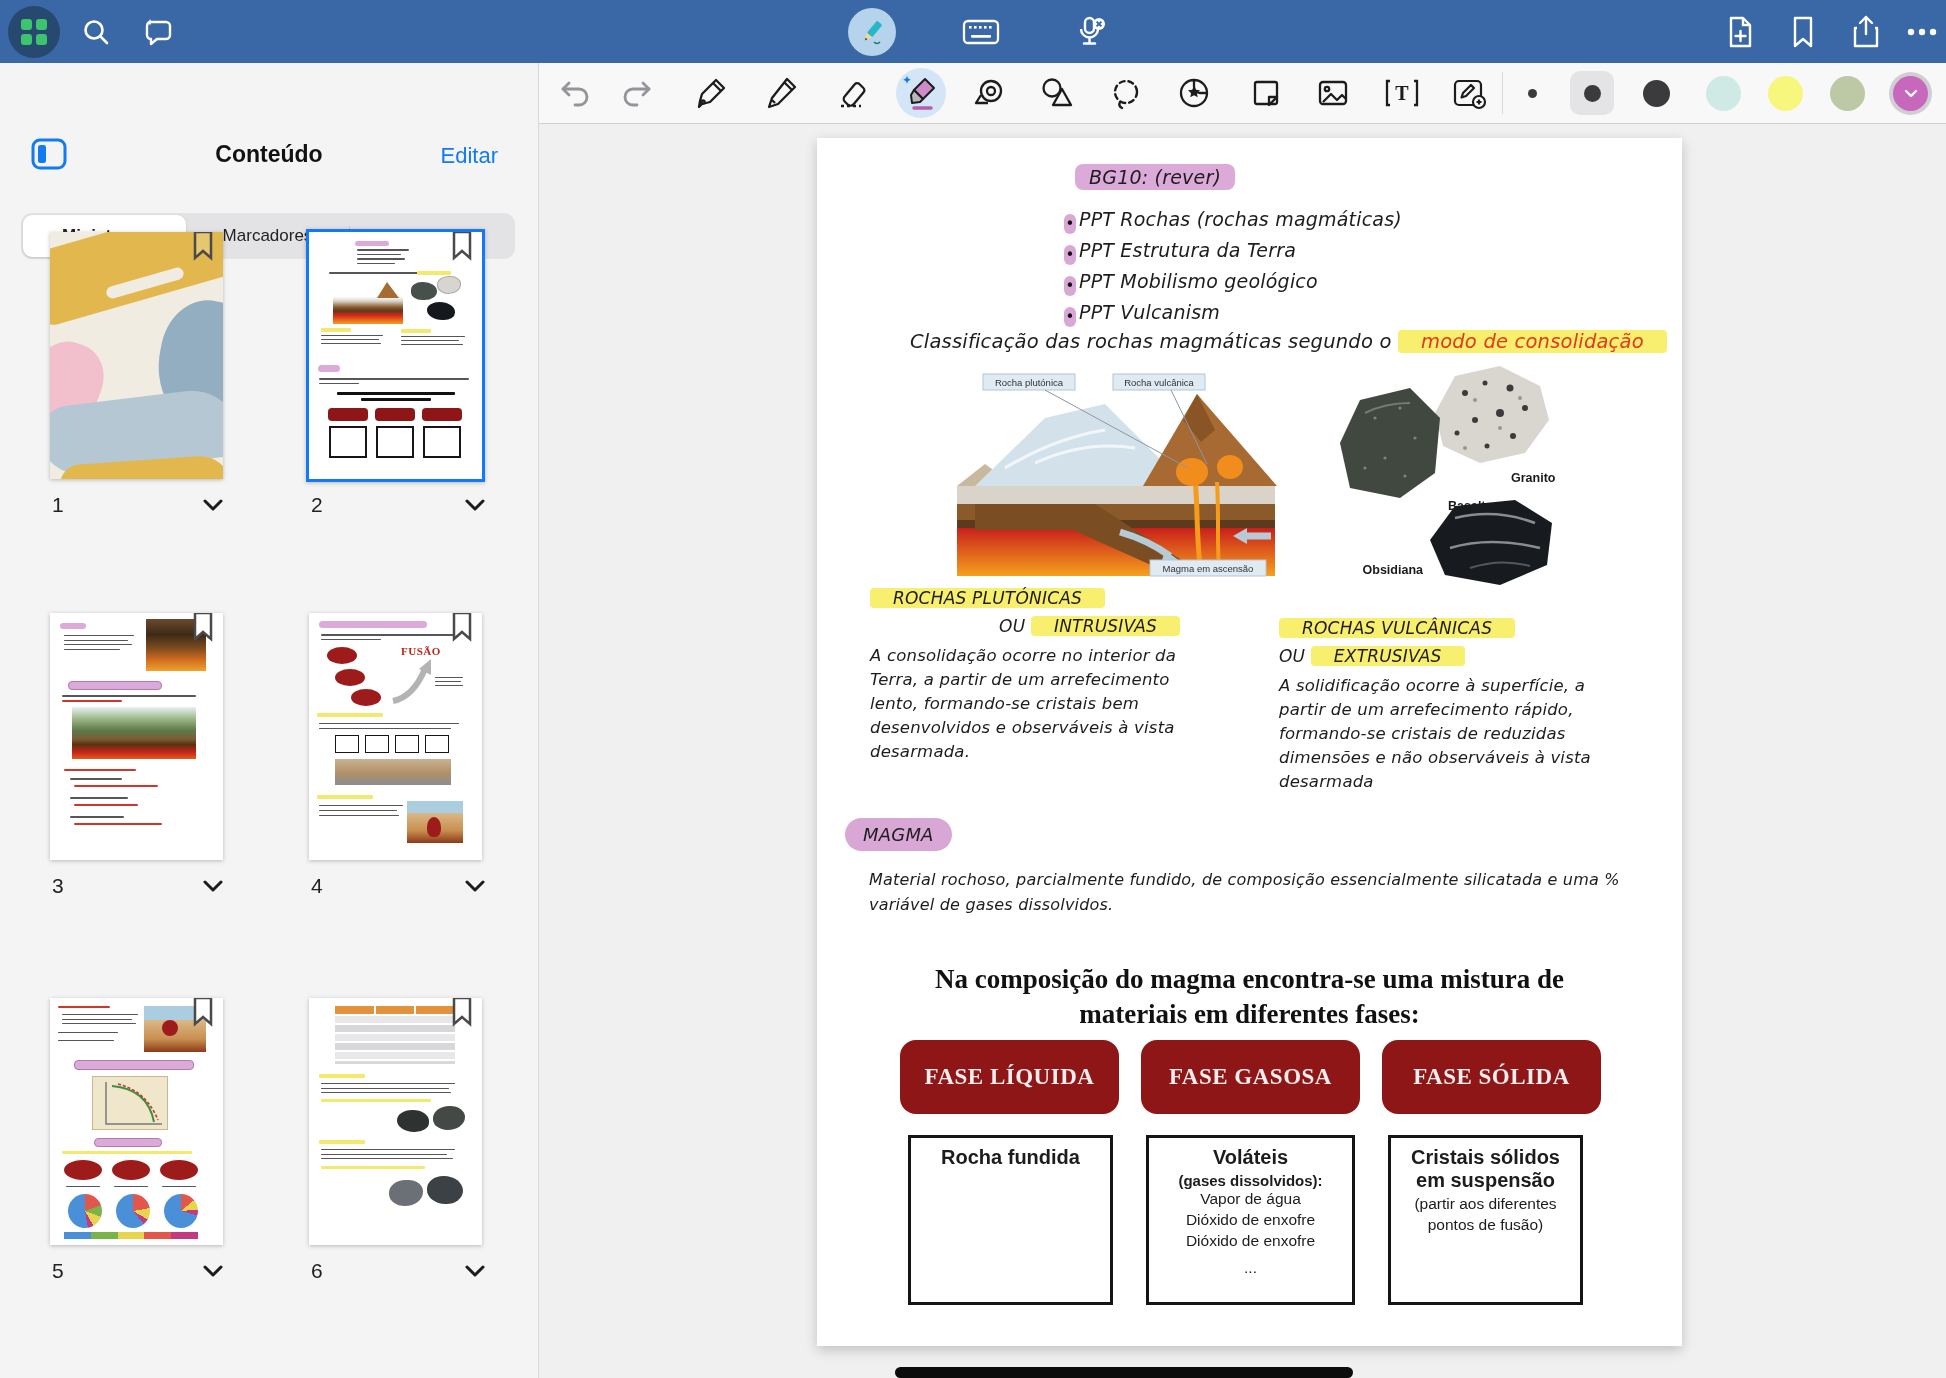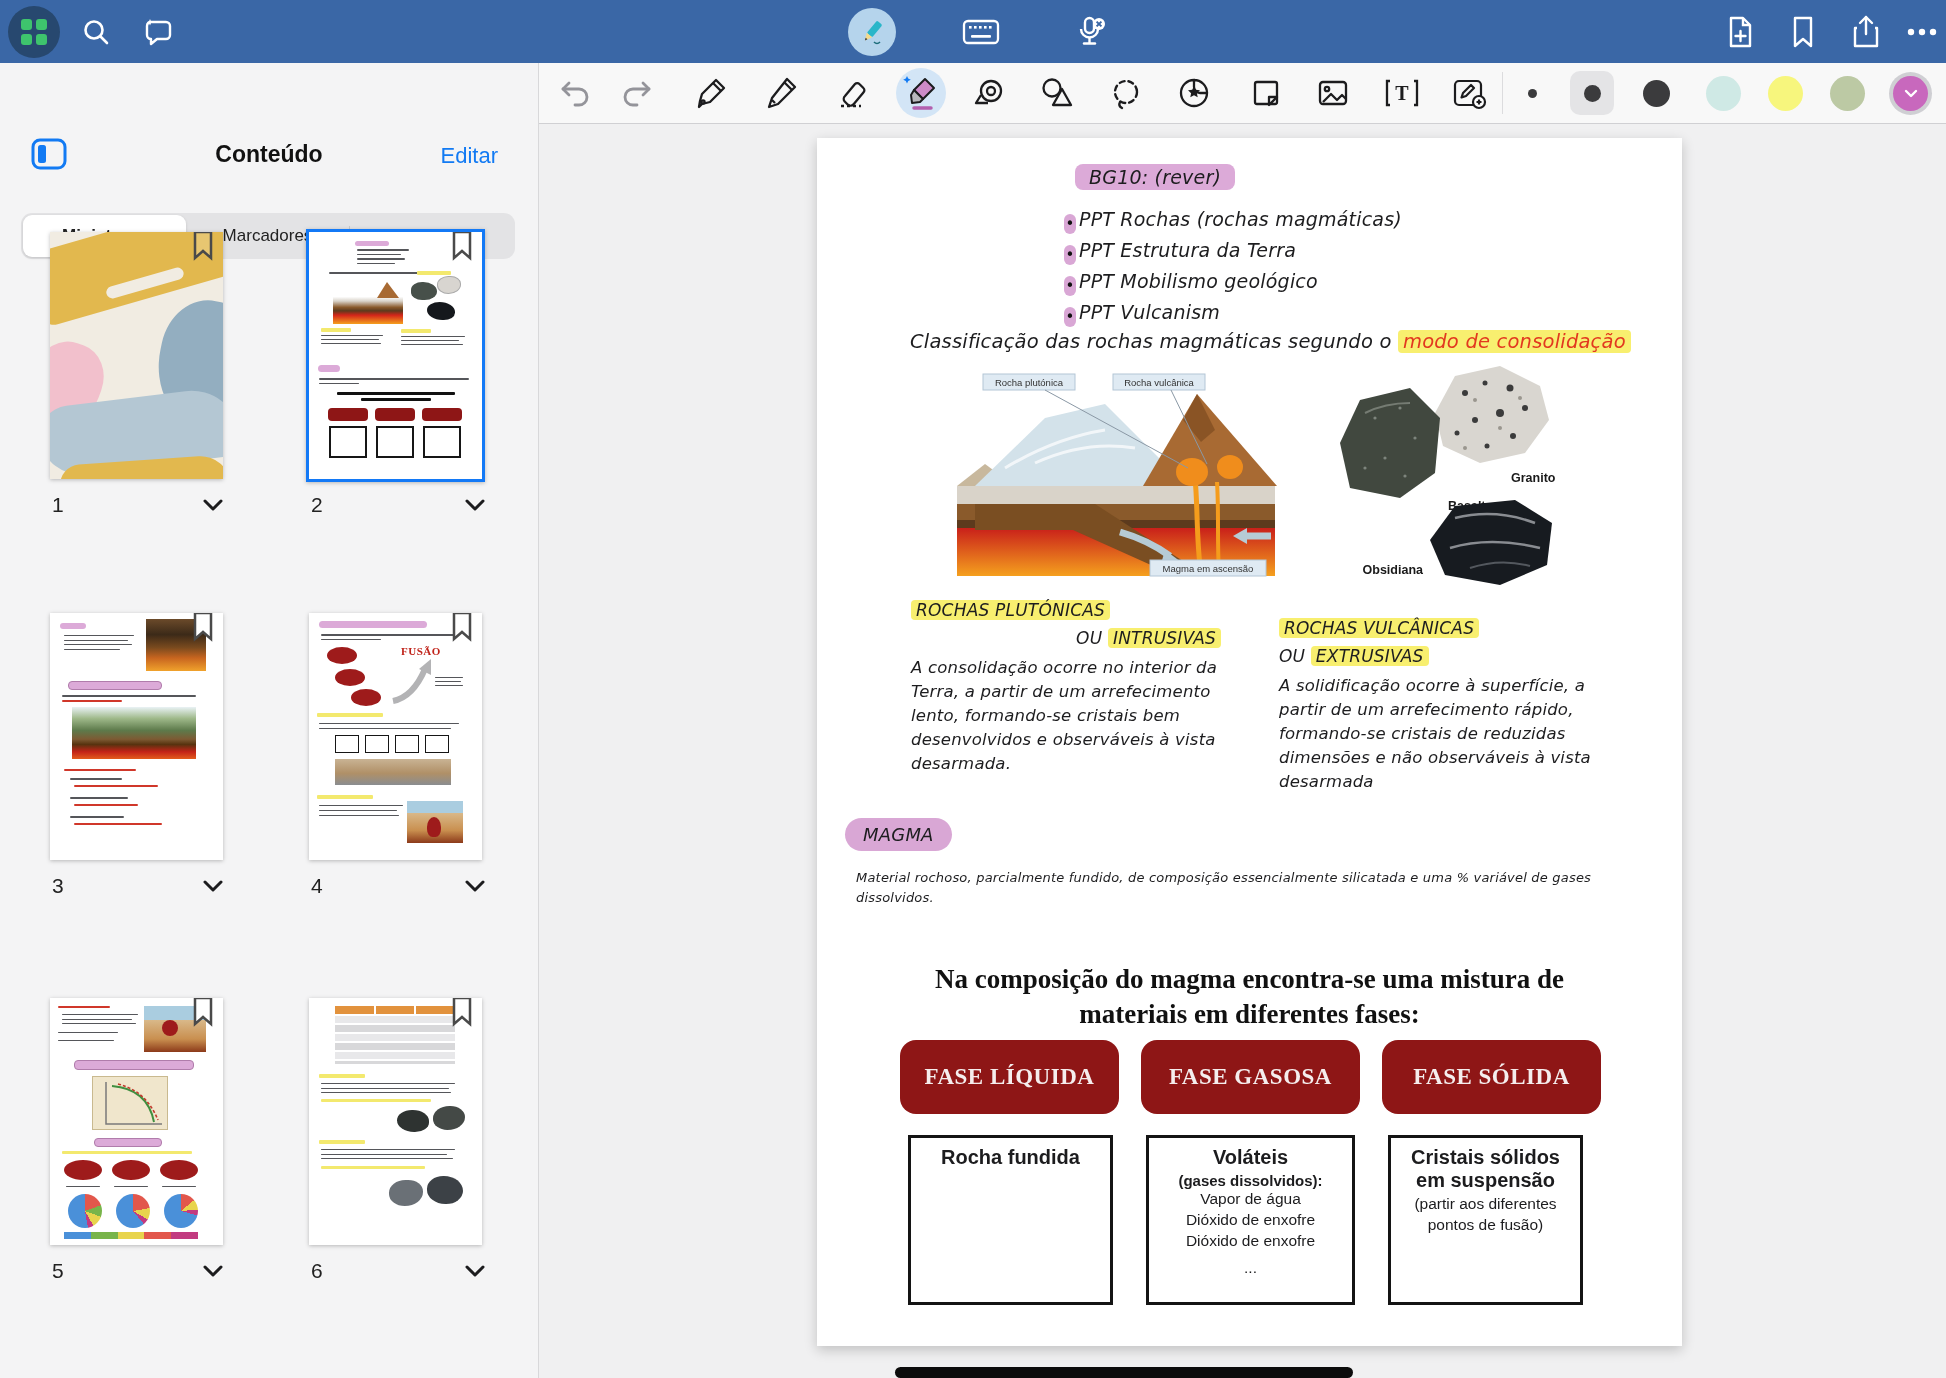--- a/index.html
+++ b/index.html
@@ -58,21 +58,21 @@
            display:flex;align-items:center;justify-content:center;}
   .swatch{position:absolute;top:13px;width:35px;height:35px;border-radius:50%;cursor:pointer;}
   .swatch.sel{box-shadow:0 0 0 4px #cfcfd3;display:flex;align-items:center;justify-content:center;}
 
   
   .canvas{position:absolute;left:539px;top:124px;width:1407px;height:1254px;background:#f0f0f1;}
   .page{position:absolute;left:278px;top:14px;width:865px;height:1208px;background:#fff;
         box-shadow:0 4px 12px rgba(0,0,0,.2);}
   .hw{font-family:"DejaVu Sans",sans-serif;font-style:italic;color:#1d1d1f;letter-spacing:.2px;}
   .hl-pink{background:#dcaad8;border-radius:8px;padding:2px 14px;}
-  .hl-yel{background:#f8ef6f;border-radius:4px;padding:0 5px;}
+  .hl-yel{background:#f8ef6f;border-radius:4px;padding:0 23px;}
   .red-txt{color:#e2381f;}
   .bullet{display:inline-block;width:12px;height:20px;background:#d9a7d5;border-radius:7px;
           color:#111;font-size:15px;line-height:20px;text-align:center;vertical-align:-3px;
           margin-right:3px;font-style:normal;}
   .col-block{line-height:1.45;font-size:16.5px;}
   .col-block .ttl{font-size:17px;}
   .serif-head{font-family:"Liberation Serif",serif;font-weight:700;font-size:27px;color:#111;
               text-align:center;line-height:1.3;}
   .phase-box{width:219px;height:74px;background:#8e1616;border-radius:16px;color:#f5eded;
              font-family:"Liberation Serif",serif;font-weight:700;font-size:23px;
@@ -638,36 +638,36 @@
             <circle cx="90" cy="118" r="1.6"></circle>
         </g>
         <path d="M50 55 Q70 45 95 45" stroke="#aab0a8" stroke-width="2" fill="none" opacity=".5"></path>
         <text x="133" y="152" font-size="12.5" font-weight="bold" fill="#1a1a1a" font-family="Liberation Sans,sans-serif">Basalto</text>
         <polygon points="115,182 140,148 200,142 237,165 232,207 185,227 130,217" fill="#171b20"></polygon>
         <path d="M140 160 Q180 150 220 165 M135 190 Q175 178 225 190" stroke="#e8eaee" stroke-width="2.5" fill="none" opacity=".55"></path>
         <path d="M155 210 Q185 200 215 208" stroke="#aeb4bc" stroke-width="2" fill="none" opacity=".4"></path>
         <text x="108" y="216" text-anchor="end" font-size="12.5" font-weight="bold" fill="#1a1a1a" font-family="Liberation Sans,sans-serif">Obsidiana</text>
       </svg>
 
-      <div class="abs hw col-block" style="left:53px;top:460px;width:310px;margin-left:41px;">
+      <div class="abs hw col-block" style="left:53px;top:448px;width:310px;">
         <div class="ttl"><span class="hl-yel">ROCHAS PLUTÓNICAS</span></div>
         <div class="ttl" style="margin-top:3px;text-align:right;"><span>OU</span> <span class="hl-yel">INTRUSIVAS</span></div>
         <div style="margin-top:6px;">A consolidação ocorre no interior da Terra, a partir de um arrefecimento lento, formando-se cristais bem desenvolvidos e observáveis à vista desarmada.</div>
       </div>
 
       <div class="abs hw col-block" style="left:462px;top:478px;width:320px;">
         <div class="ttl"><span class="hl-yel">ROCHAS VULCÂNICAS</span></div>
         <div class="ttl" style="margin-top:3px;"><span>OU</span> <span class="hl-yel">EXTRUSIVAS</span></div>
         <div style="margin-top:6px;">A solidificação ocorre à superfície, a partir de um arrefecimento rápido, formando-se cristais de reduzidas dimensões e não observáveis à vista desarmada</div>
       </div>
 
       <div class="abs hw" style="left:28px;top:680px;font-size:18px;">
         <span style="display:inline-block;background:#d9a7d5;border-radius:17px;padding:6px 18px;">MAGMA</span>
       </div>
-      <div class="abs hw" style="left:39px;top:730px;width:800px;font-size:13px;line-height:1.55;">Material rochoso, parcialmente fundido, de composição essencialmente silicatada e uma % variável de gases dissolvidos.</div>
+      <div class="abs hw" style="left:52px;top:730px;width:800px;font-size:16px;line-height:1.55;">Material rochoso, parcialmente fundido, de composição essencialmente silicatada e uma % variável de gases dissolvidos.</div>
 
       <div class="abs serif-head" style="left:0;top:824px;width:865px;">
         <div>Na composição do magma encontra-se uma mistura de</div>
         <div>materiais em diferentes fases:</div>
       </div>
 
       <div class="abs" style="left:83px;top:902px;display:flex;gap:22px;">
         <div class="phase-box">FASE LÍQUIDA</div>
         <div class="phase-box">FASE GASOSA</div>
         <div class="phase-box">FASE SÓLIDA</div>

